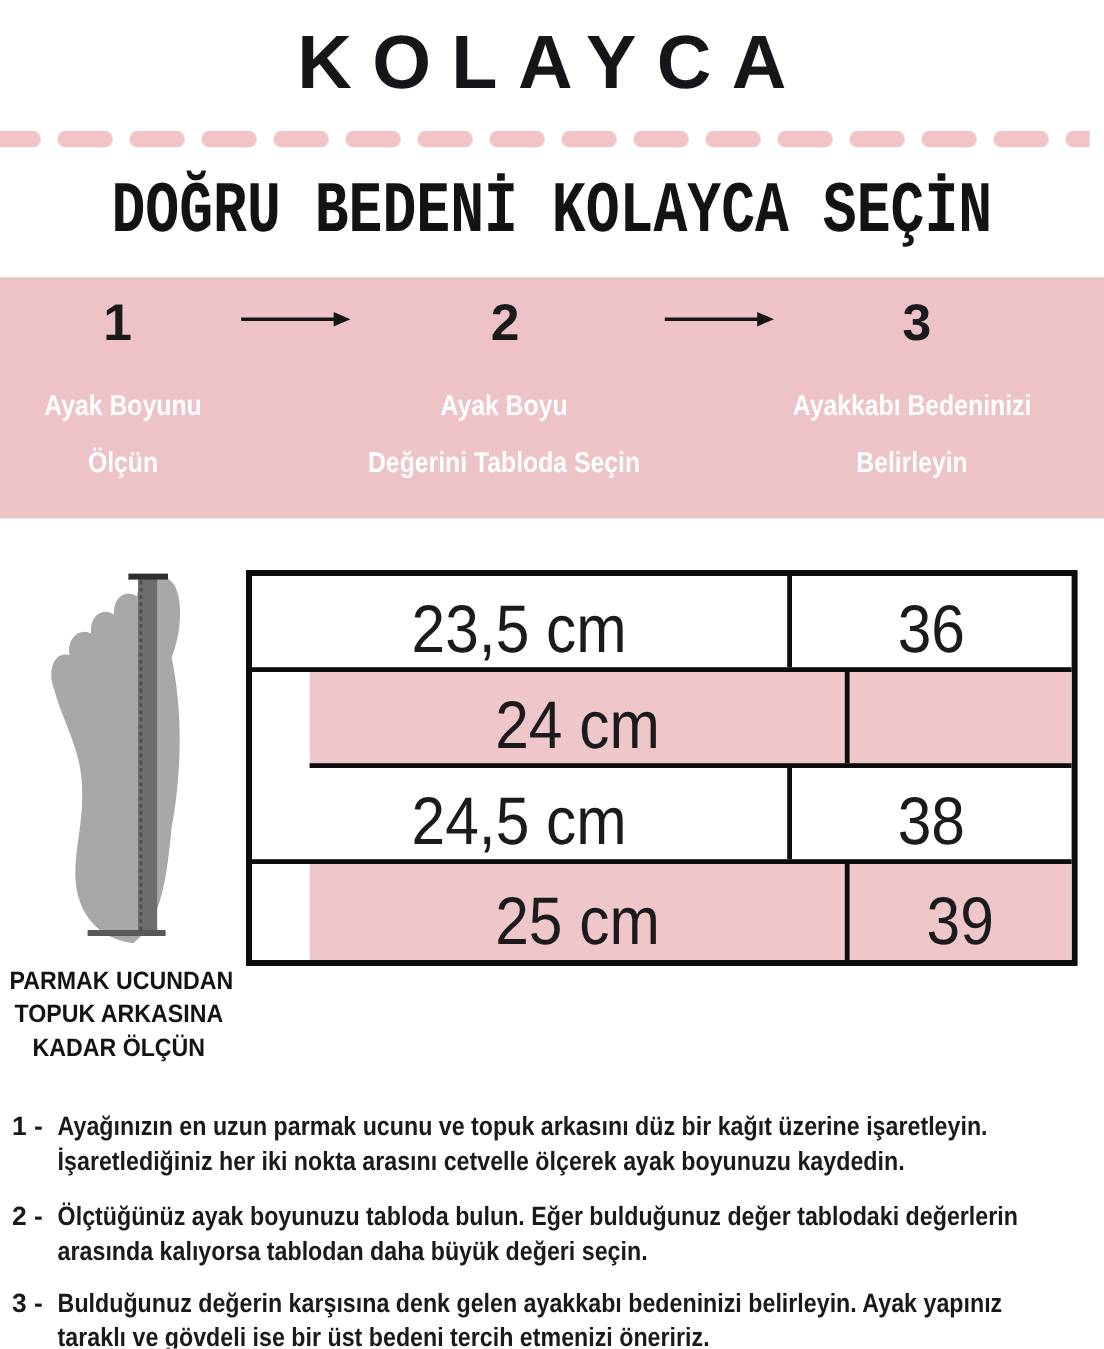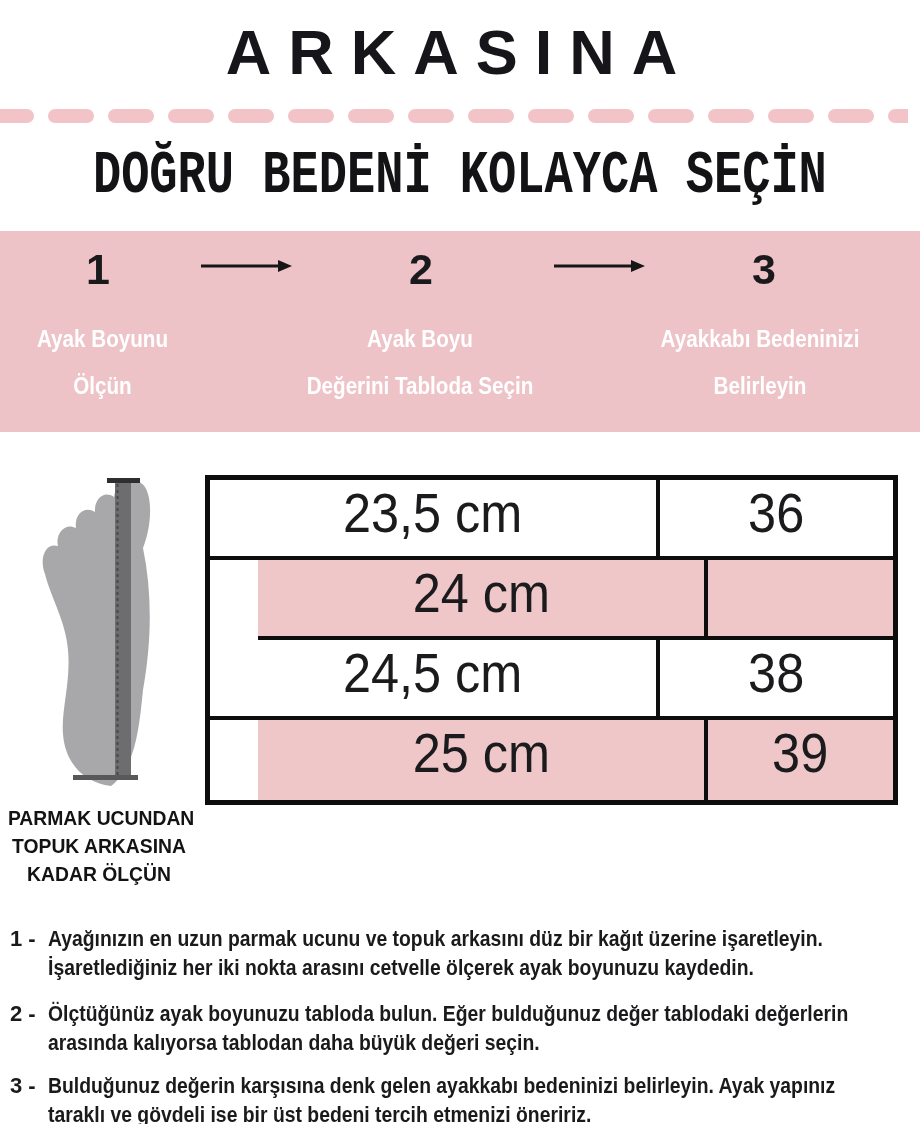--- a/index.html
+++ b/index.html
@@ -134,21 +134,21 @@
   }
   .size-row {
     display: flex;
     height: 80px;
     border-bottom: 4px solid #0d0d0d;
   }
   .size-row:last-child { border-bottom: none; }
   .size-row.pink { background: #f0c7c9; margin-left: 48px; }
   .cell {
     display: flex;
-    align-items: flex-start;
+    align-items: flex-end;
     justify-content: center;
     font-size: 56px;
     font-weight: 400;
     color: #1b1b1d;
     white-space: nowrap;
   }
   .cell > span {
     display: inline-block;
     transform: scaleX(0.9);
     transform-origin: 50% 50%;
@@ -181,21 +181,21 @@
     white-space: nowrap;
     transform: scaleX(0.88);
     transform-origin: 0 50%;
   }
 </style>
 </head>
 <body>
 
 <div class="page">
 
-  <div class="brand-title">ARKASINA</div>
+  <div class="brand-title">KOLAYCA</div>
 
   <div class="dash-divider">
     <div class="dash"></div>
     <div class="dash"></div>
     <div class="dash"></div>
     <div class="dash"></div>
     <div class="dash"></div>
     <div class="dash"></div>
     <div class="dash"></div>
     <div class="dash"></div>

